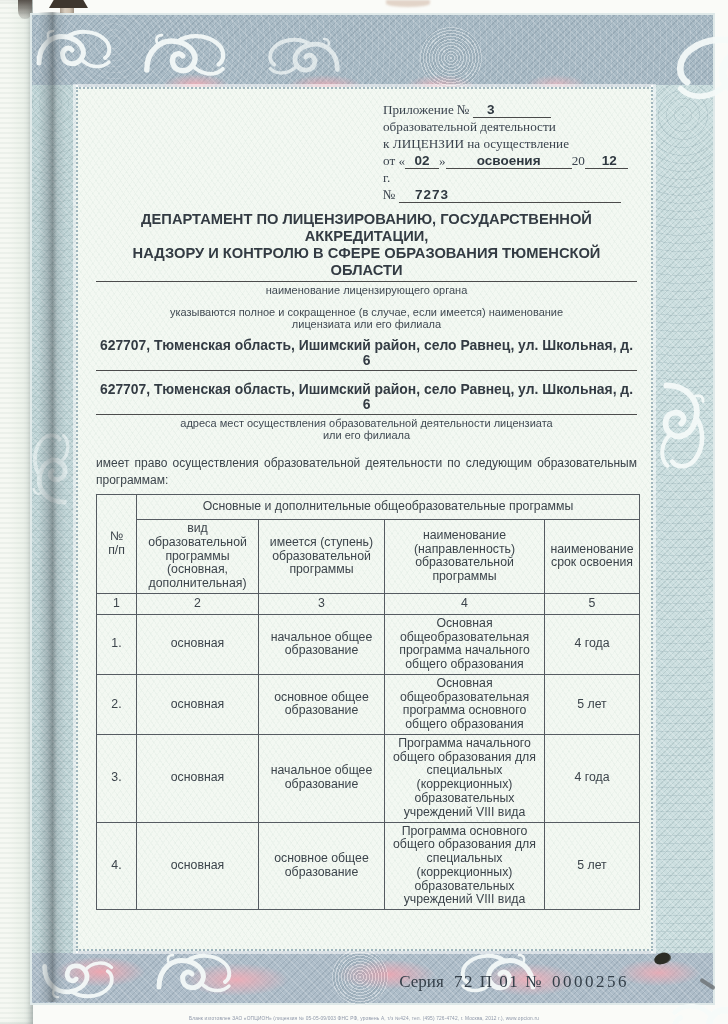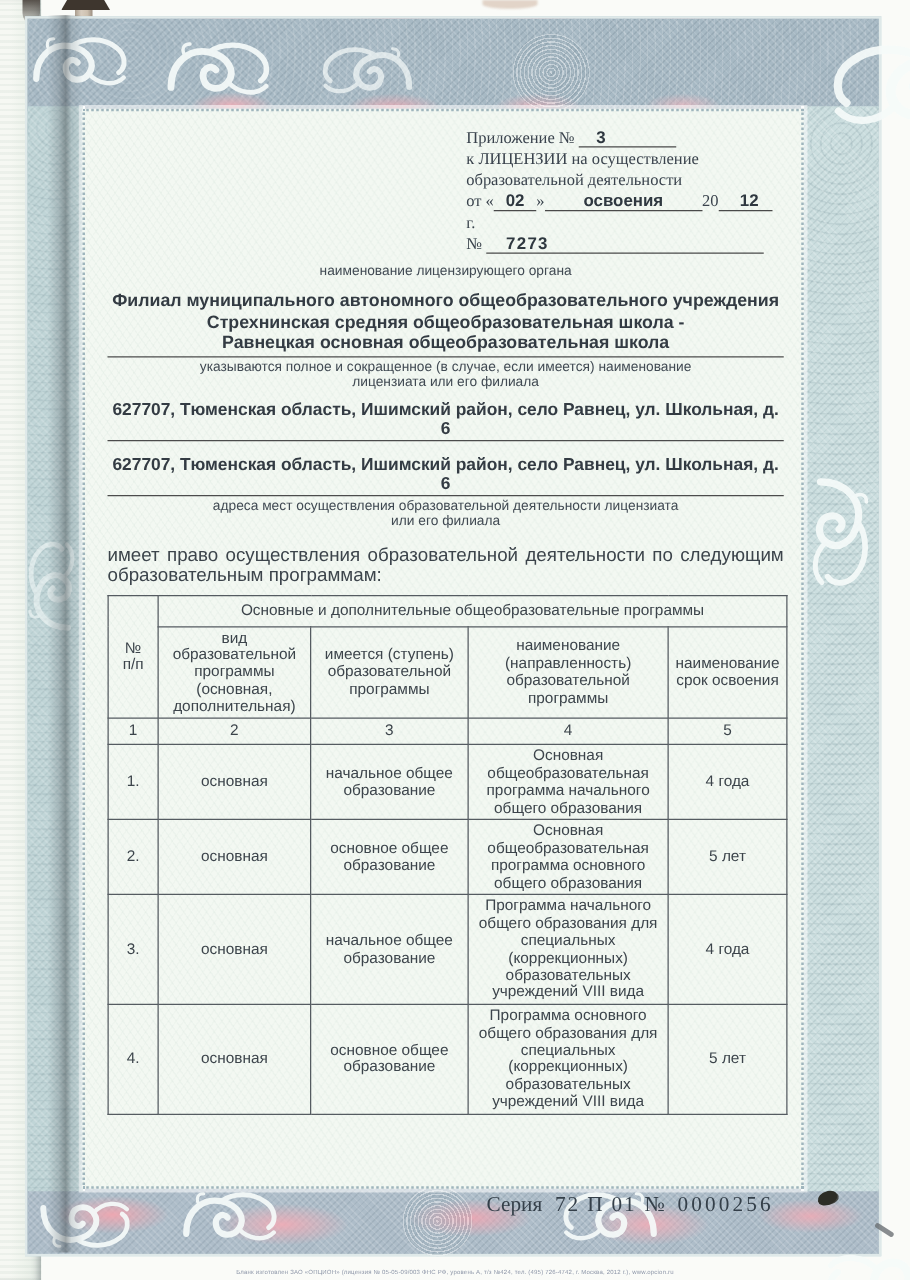--- a/index.html
+++ b/index.html
@@ -48,21 +48,21 @@
     transform:rotate(-14deg);z-index:9;
     box-shadow:2px 1px 0 -1px rgba(45,45,38,.8);
   }
   .pencil-mark{
     position:absolute;left:699px;top:982px;width:17px;height:4px;
     background:#6b7174;transform:rotate(33deg);opacity:.8;z-index:9;
     border-radius:2px;
   }
   
   .cert{
-    position:absolute;left:20px;top:13px;width:681px;height:988px;
+    position:absolute;left:30px;top:13px;width:681px;height:988px;
     background:#bccfd3;
     border:2px solid #dfe9e9;
   }
   .band{position:absolute;}
   .band-top{
     left:0;top:0;right:0;height:72px;
     background-color:#a7b9c4;
     background-image:
       radial-gradient(46px 15px at 24% 97%, rgba(240,173,182,.90), rgba(240,173,182,0) 72%),
       radial-gradient(54px 17px at 43% 100%, rgba(238,168,178,.85), rgba(238,168,178,0) 72%),
@@ -144,21 +144,21 @@
   .blk .bold-lines{
     font-weight:700;color:#333b43;
     border-bottom:1.5px solid #4c4c4c;padding-bottom:2px;
   }
   .issuer .bold-lines{font-size:14.7px;line-height:17px;}
   .licensee .bold-lines{font-size:14.2px;line-height:16.5px;}
   .addr .bold-lines{font-size:13.9px;line-height:15px;}
   .caption{font-size:11px;line-height:12px;color:#414a53;margin-top:2px;}
   
   .statement{
-    margin-top:14px;font-size:15px;line-height:16.5px;
+    margin-top:14px;font-size:12px;line-height:16.5px;
     text-align:justify;color:#3c444b;
   }
   
   table.programs{
     margin-top:6px;width:543px;border-collapse:collapse;
     font-size:12.3px;line-height:1.12;color:#3c444b;
     table-layout:fixed;
   }
   table.programs td,table.programs th{
     border:1px solid #555b61;padding:2px 3px;
@@ -248,41 +248,40 @@
       <use href="#flourish"></use>
     </svg>
 
   <div class="panel">
 
     <div class="appendix">
       <div>
         <span>Приложение №</span>
         <span class="fill f-app">3</span>
       </div>
+      <div>образовательной деятельности</div>
       <div>к ЛИЦЕНЗИИ на осуществление</div>
-      <div>образовательной деятельности</div>
       <div>
         <span>от «</span><span class="fill f-day">02</span><span>»</span><span class="fill f-month">освоения</span><span>20</span><span class="fill f-year">12</span><span>г.</span>
       </div>
       <div>
         <span>№</span>
         <span class="fill f-num">7273</span>
       </div>
     </div>
 
     <div class="blk issuer">
+      <div class="bold-lines">
+        <div>ДЕПАРТАМЕНТ ПО ЛИЦЕНЗИРОВАНИЮ, ГОСУДАРСТВЕННОЙ АККРЕДИТАЦИИ,</div>
+        <div>НАДЗОРУ И КОНТРОЛЮ В СФЕРЕ ОБРАЗОВАНИЯ ТЮМЕНСКОЙ ОБЛАСТИ</div>
+      </div>
       <div class="caption">наименование лицензирующего органа</div>
     </div>
 
     <div class="blk licensee" style="margin-top:10px">
-      <div class="bold-lines">
-        <div>Филиал муниципального автономного общеобразовательного учреждения</div>
-        <div>Стрехнинская средняя общеобразовательная школа -</div>
-        <div>Равнецкая основная общеобразовательная школа</div>
-      </div>
       <div class="caption">указываются полное и сокращенное (в случае, если имеется) наименование</div>
       <div class="caption" style="margin-top:0">лицензиата или его филиала</div>
     </div>
 
     <div class="blk addr">
       <div class="bold-lines">627707, Тюменская область, Ишимский район, село Равнец, ул. Школьная, д. 6</div>
     </div>
 
     <div class="blk addr" style="margin-top:11px">
       <div class="bold-lines">627707, Тюменская область, Ишимский район, село Равнец, ул. Школьная, д. 6</div>

